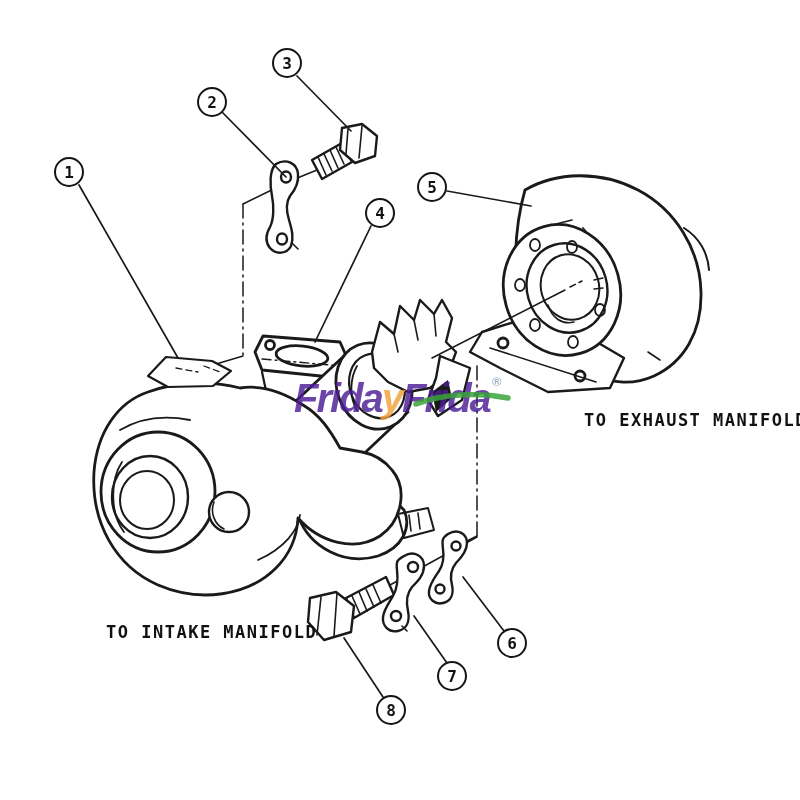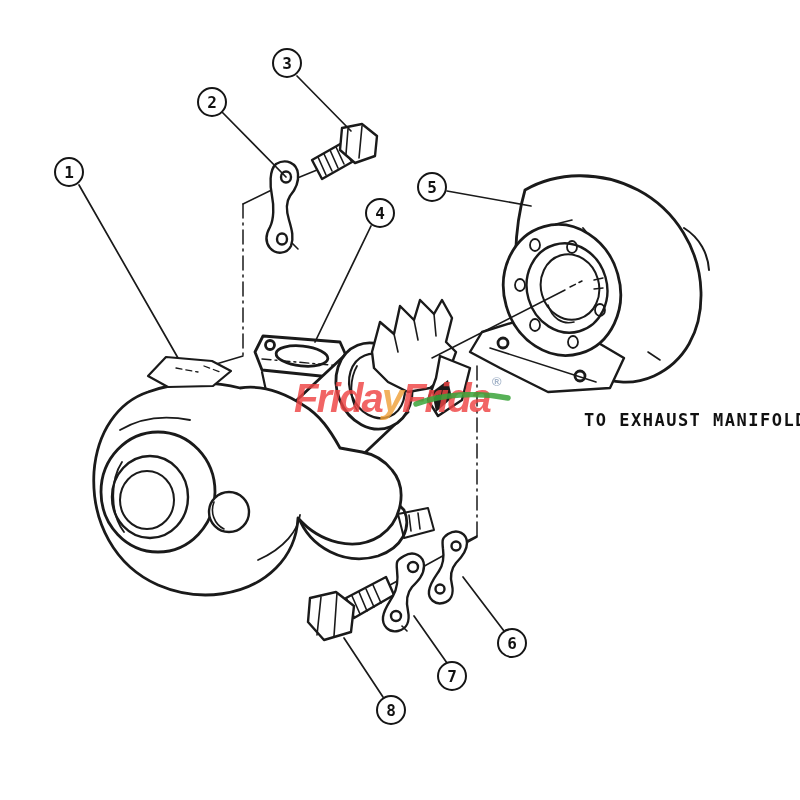--- a/index.html
+++ b/index.html
@@ -8,21 +8,21 @@
   svg.art{position:absolute;left:0;top:0;z-index:1;}
   .callout{position:absolute;width:30px;height:30px;box-sizing:border-box;
            border:2.4px solid #151515;border-radius:50%;background:#fff;
            display:flex;align-items:center;justify-content:center;
            font:bold 16px "DejaVu Sans Mono", monospace;color:#111;z-index:3;}
   .label{position:absolute;font:bold 17px "DejaVu Sans Mono", monospace;
          letter-spacing:1.5px;color:#111;z-index:3;white-space:nowrap;}
   .watermark{position:absolute;left:294px;top:374px;z-index:2;opacity:.82;
              font:italic bold 40px "Liberation Sans", sans-serif;
              letter-spacing:-2px;white-space:nowrap;}
-  .wm-blue{color:#ef4444}
+  .wm-blue{color:#4c1d95}
   .wm-accent{color:#f0a13a}
   .wm-reg{color:#8fa3bd;font-size:13px;vertical-align:26px;margin-left:2px;letter-spacing:0;}
   .wm-swoosh{position:absolute;left:412px;top:392px;z-index:2;opacity:.85;}
 </style>
 </head>
 <body>
 
 <div class="stage">
 
   <svg class="art" width="800" height="800" viewBox="0 0 800 800" fill="none" stroke="#1a1a1a" stroke-linecap="round" stroke-linejoin="round">
@@ -226,15 +226,16 @@
   <div class="callout" style="left:497px;top:628px;">
       <span>6</span>
     </div>
   <div class="callout" style="left:437px;top:661px;">
       <span>7</span>
     </div>
   <div class="callout" style="left:376px;top:695px;">
       <span>8</span>
     </div>
 
+  <div class="label" style="left:106px;top:622px;">TO INTAKE MANIFOLD</div>
   <div class="label" style="left:584px;top:410px;">TO EXHAUST MANIFOLD</div>
 
 </div>
 
 </body></html>

